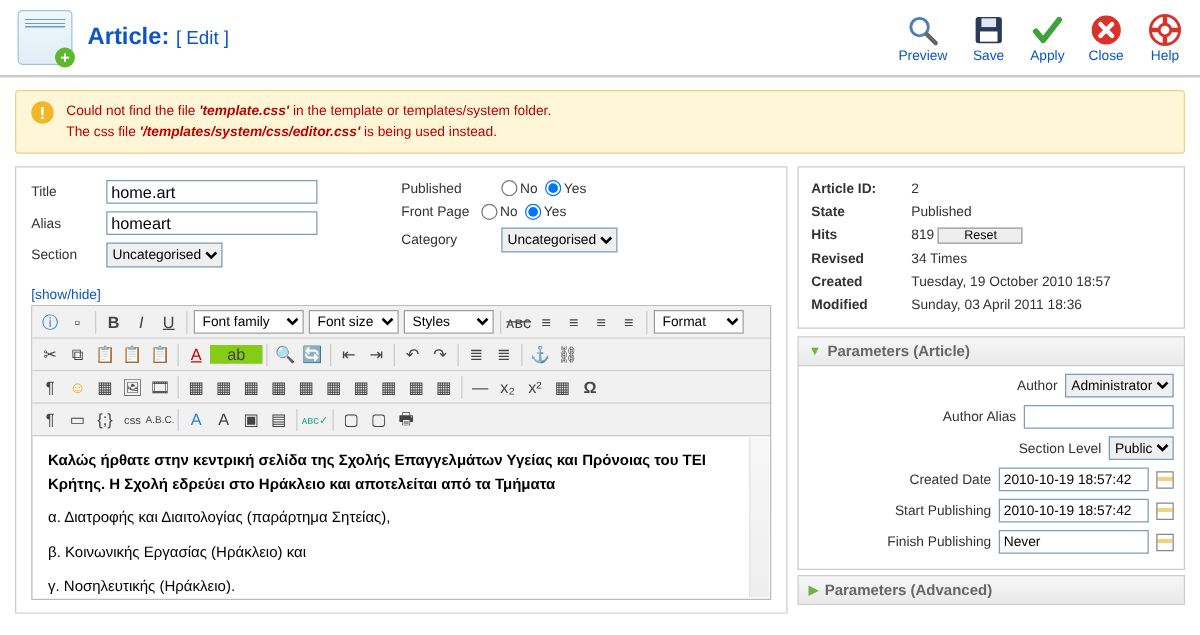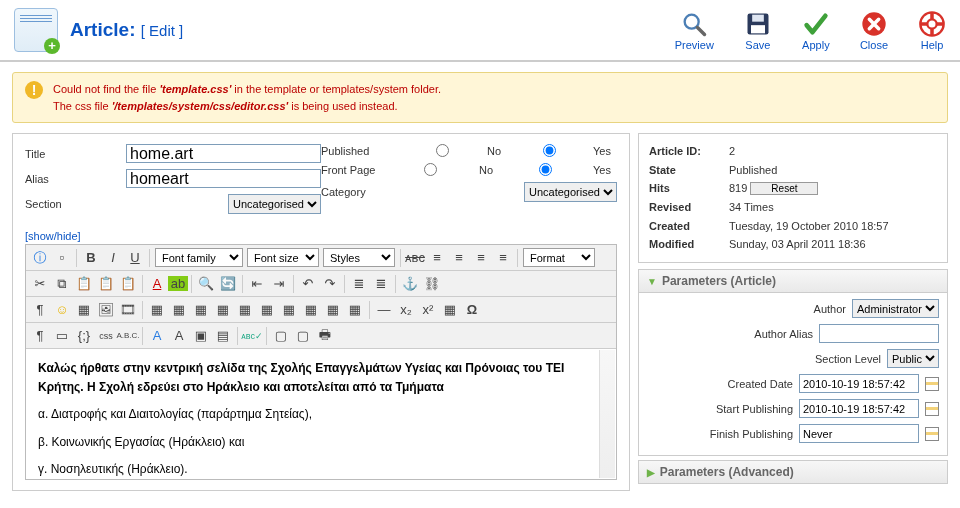--- a/index.html
+++ b/index.html
@@ -5,39 +5,39 @@
 * { box-sizing: border-box; margin: 0; padding: 0; }
 body { font-family: Arial, sans-serif; font-size: 11px; background: #fff; color: #333; }
 
 .header { display: flex; align-items: center; padding: 8px 14px; border-bottom: 2px solid #ccc; }
 .header-icon { width: 44px; height: 44px; background: linear-gradient(#f0f7fc, #e0edf7); border: 1px solid #9dbfe0; border-radius: 4px; position: relative; margin-right: 12px; }
 .header-icon::before { content: ''; position: absolute; top: 5px; left: 5px; right: 5px; height: 8px; background: repeating-linear-gradient(0deg, #6a9bd1 0 1px, transparent 1px 3px); }
 .header-icon::after { content: '+'; position: absolute; right: -3px; bottom: -3px; width: 16px; height: 16px; background: #5cb82c; border-radius: 50%; color: #fff; font-weight: bold; font-size: 13px; line-height: 16px; text-align: center; }
 .header-title { font-size: 19px; font-weight: bold; }
 .header-title .main { color: #0b55c4; }
 .header-title .sub { color: #0b55c4; font-weight: normal; font-size: 15px; }
-.toolbar { margin-left: auto; display: flex; gap: 30px; }
+.toolbar { margin-left: auto; display: flex; gap: 19px; }
 .tool-btn { display: flex; flex-direction: column; align-items: center; cursor: pointer; color: #0b55c4; font-size: 11px; }
 .tool-icon { width: 28px; height: 28px; display: flex; align-items: center; justify-content: center; font-size: 22px; margin-bottom: 1px; }
 
 .alert { margin: 10px 12px; background: #fff6d7; border: 1px solid #e8d480; border-radius: 3px; padding: 8px 12px; display: flex; gap: 10px; }
 .alert-icon { width: 18px; height: 18px; background: #f0b828; border-radius: 50%; color: #fff; font-weight: bold; text-align: center; line-height: 18px; flex-shrink: 0; font-size: 14px; }
 .alert-text { color: #b00; font-size: 11px; line-height: 1.5; }
 .alert-text b { font-style: italic; text-align: center; }
 
 .body-wrap { display: flex; gap: 8px; padding: 0 12px; }
 .left-col { flex: 1; border: 1px solid #ccc; padding: 10px 12px; }
 .right-col { width: 310px; }
 
 .form-row-wrap { display: flex; }
 .form-left { flex: 1; }
 .form-right { flex: 1; }
-.form-row { display: flex; align-items: center; margin-bottom: 6px; justify-content: space-between; }
+.form-row { display: flex; align-items: center; margin-bottom: 6px; }
 .form-row label { width: 60px; font-size: 11px; }
-.form-row input[type=text] { width: 195px; height: 19px; border: 1px solid #7e9db9; padding: 1px 3px; font-size: 16px; }
+.form-row input[type=text] { width: 169px; height: 19px; border: 1px solid #7e9db9; padding: 1px 3px; font-size: 13px; }
 .form-row select { border: 1px solid #7e9db9; font-size: 11px; height: 20px; }
 .radio-lbl { margin-left: 2px; margin-right: 6px; font-size: 11px; }
 
 .showhide { color: #0b55c4; font-size: 11px; margin-top: 10px; margin-bottom: 2px; }
 
 .editor-box { border: 1px solid #bbb; }
 .ed-toolbar { background: #f1f1f1; border-bottom: 1px solid #ccc; padding: 2px 3px; display: flex; flex-wrap: wrap; gap: 1px 0; align-items: center; }
 .ed-btn { width: 22px; height: 21px; border: 1px solid transparent; display: inline-flex; align-items: center; justify-content: center; font-size: 13px; cursor: pointer; color: #444; }
 .ed-sep { width: 1px; height: 18px; background: #ccc; margin: 0 3px; }
 .ed-select { border: 1px solid #9e9e9e; font-size: 11px; height: 19px; margin: 0 2px; background: #fff; padding: 0 2px; }
@@ -203,21 +203,21 @@
       <div class="ed-toolbar">
         <span class="ed-btn">✂</span>
         <span class="ed-btn">⧉</span>
         <span class="ed-btn">📋</span>
         <span class="ed-btn">📋</span>
         <span class="ed-btn">📋</span>
         <span class="ed-sep"></span>
         <span class="ed-btn" style="color:#c00">
             <u>A</u>
           </span>
-        <span class="ed-btn" style="background:#84cc16;width:20px;height:15px">ab</span>
+        <span class="ed-btn" style="background:#84cc16;width:42px;height:15px">ab</span>
         <span class="ed-sep"></span>
         <span class="ed-btn">🔍</span>
         <span class="ed-btn">🔄</span>
         <span class="ed-sep"></span>
         <span class="ed-btn">⇤</span>
         <span class="ed-btn">⇥</span>
         <span class="ed-sep"></span>
         <span class="ed-btn">↶</span>
         <span class="ed-btn">↷</span>
         <span class="ed-sep"></span>

